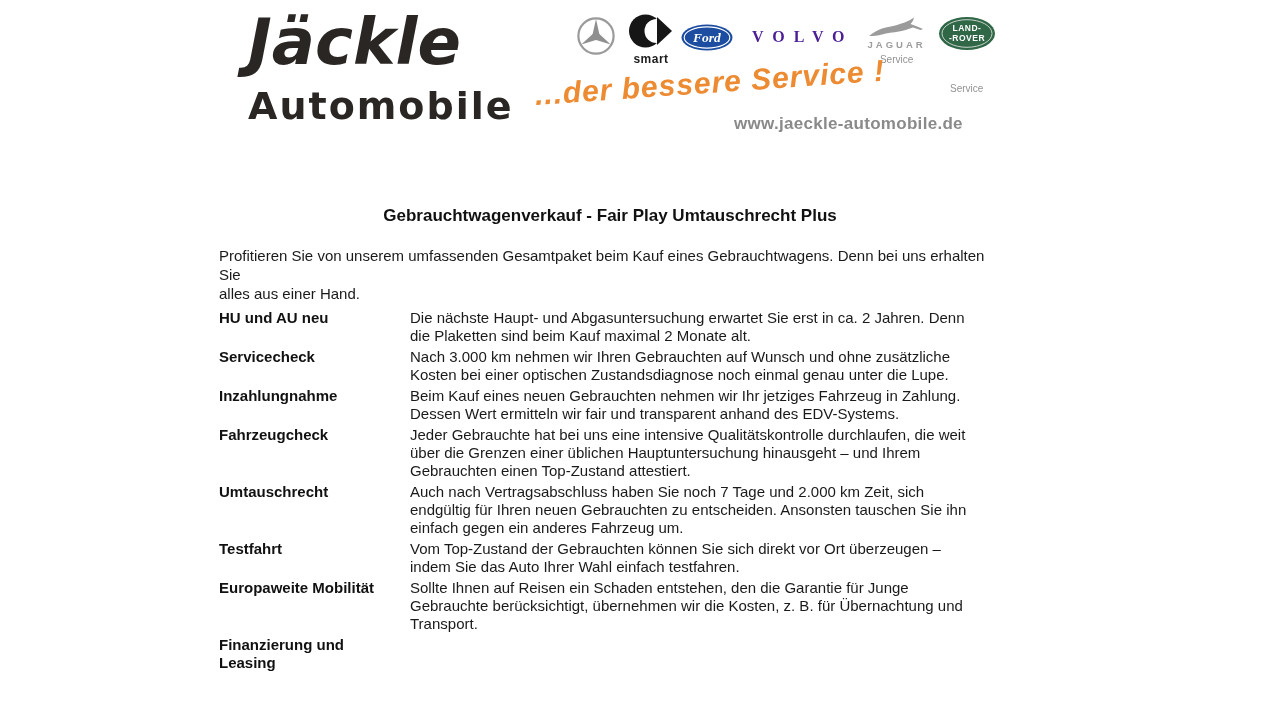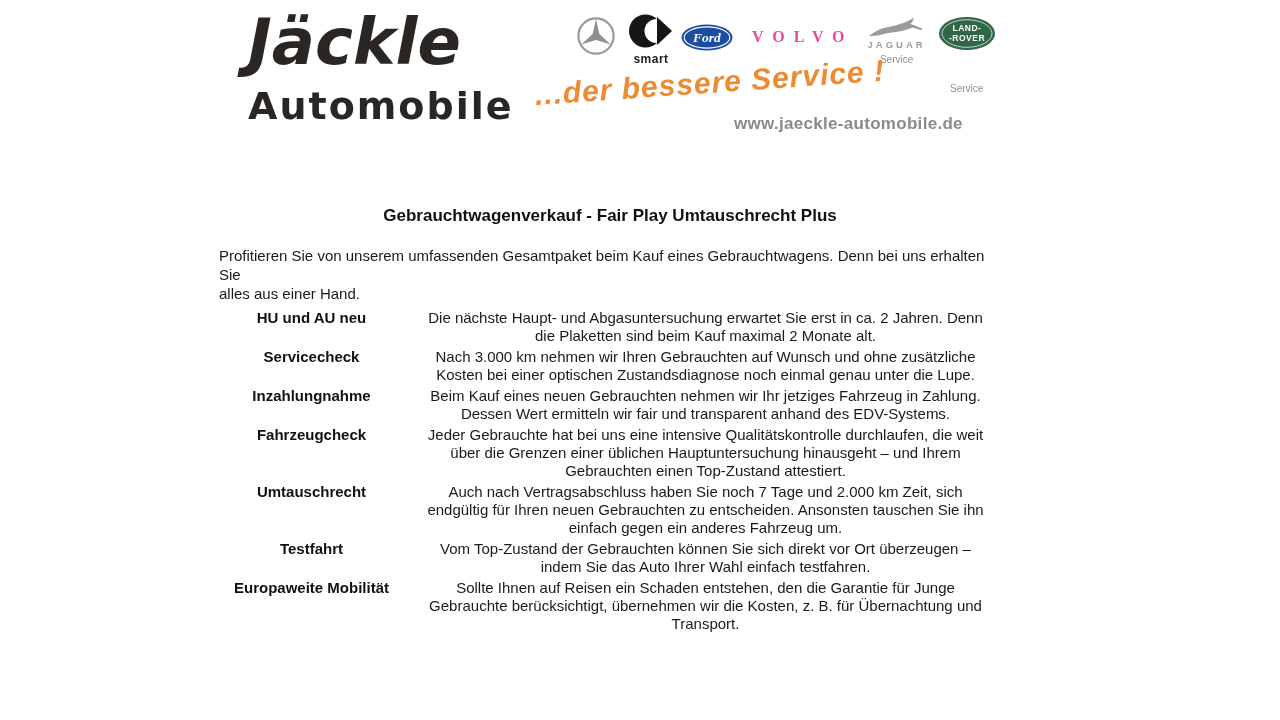--- a/index.html
+++ b/index.html
@@ -34,21 +34,21 @@
   .brand { display: flex; flex-direction: column; align-items: center; }
   .brand-mercedes { margin-top: 2px; margin-right: 13px; }
   .brand-smart   { margin-right: 8px; }
   .brand-smart .brand-word {
     font-size: 12px; font-weight: 600; color: #1c1c1c; letter-spacing: 0.5px; margin-top: 1px;
   }
   .brand-ford    { margin-top: 10px; margin-right: 19px; }
   .brand-volvo   { margin-top: 14px; margin-right: 14px; }
   .volvo-word {
     font-family: "Liberation Serif", serif;
-    font-size: 16px; font-weight: bold; color: #ec4899; letter-spacing: 9px;
+    font-size: 16px; font-weight: bold; color: #4c1d95; letter-spacing: 9px;
   }
   .brand-jaguar  { margin-top: 3px; margin-right: 12px; }
   .jaguar-word {
     font-size: 9.5px; color: #9d9d9d; letter-spacing: 3px; margin-top: 1px; font-weight: 600;
   }
   .brand-landrover { margin-top: 2px; gap: 28px; }
   .brand-sub { font-size: 10px; color: #929292; margin-top: 4px; }
 
   .tagline {
     position: absolute; left: 536px; top: 78px;
@@ -67,21 +67,21 @@
   .main { position: absolute; left: 219px; top: 206px; width: 782px; }
   .title {
     text-align: center; font-size: 17px; font-weight: bold;
     line-height: 20px; margin-bottom: 20px; color: #111111;
   }
   .intro {
     font-size: 15px; line-height: 19px; white-space: pre-line;
     margin-bottom: 6px; color: #1a1a1a;
   }
   .service-list { width: 100%; }
-  .row { display: flex; margin-bottom: 3px; text-align: center; }
+  .row { display: flex; margin-bottom: 3px; }
   .row-label {
     flex: none; width: 191px; font-weight: bold;
     font-size: 15px; line-height: 18px; color: #111111;
     padding-right: 6px;
   }
   .row-text {
     flex: 1; font-size: 15px; line-height: 18px;
     white-space: pre-line; color: #1a1a1a;
   }
 </style>
@@ -200,17 +200,18 @@
   </div>
 
   <div class="row">
     <div class="row-label">Europaweite Mobilität</div>
     <div class="row-text">Sollte Ihnen auf Reisen ein Schaden entstehen, den die Garantie für Junge
 Gebrauchte berücksichtigt, übernehmen wir die Kosten, z. B. für Übernachtung und
 Transport.</div>
   </div>
 
   <div class="row">
+    <div class="row-label">Finanzierung und Leasing</div>
   </div>
 </div>
   </main>
 
 </div>
 
 </body></html>

